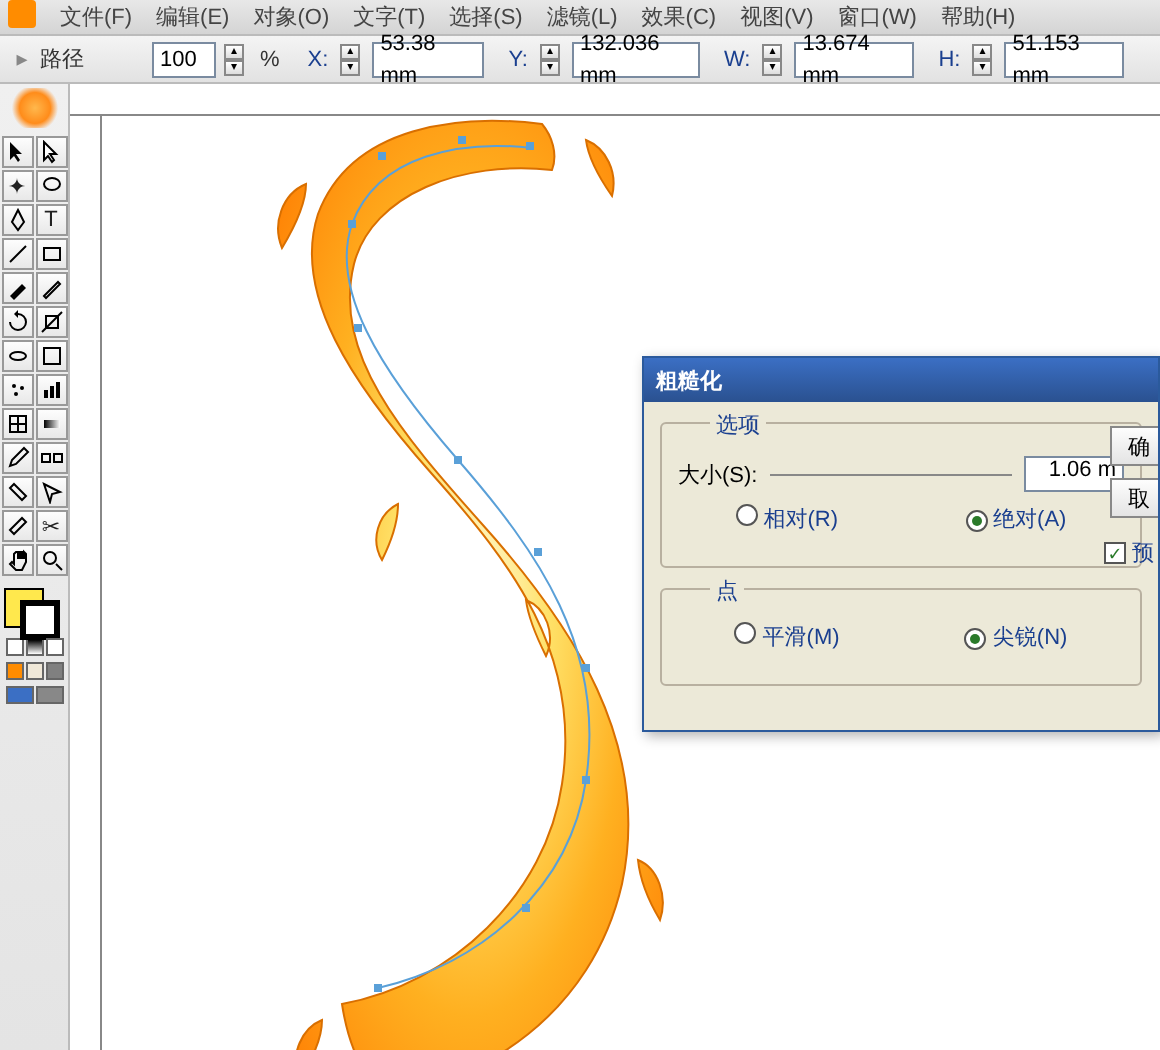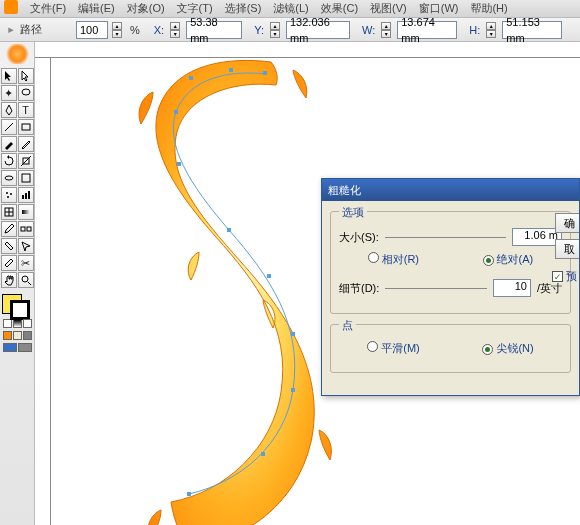--- a/index.html
+++ b/index.html
@@ -22,24 +22,24 @@
 .colorwell{margin-top:6px;width:30px;height:22px;position:relative}
 .cw-fill{position:absolute;width:20px;height:20px;background:#ffe84d;border:1px solid #000;top:0;left:0}
 .cw-stroke{position:absolute;width:20px;height:20px;background:#fff;border:3px solid #000;top:6px;left:8px}
 .sw-row{display:flex;gap:1px;margin-top:3px}
 .sw{width:9px;height:9px;border:1px solid #666}
 .ruler-h{position:absolute;top:0;left:35px;right:0;height:16px;background:#fff;border-bottom:1px solid #888}
 .ruler-v{position:absolute;top:16px;left:35px;width:16px;bottom:0;background:#fff;border-right:1px solid #888}
 .canvas{position:absolute;top:16px;left:51px;right:0;bottom:0;background:#fff;overflow:hidden}
 .artwork{position:absolute;top:-6px;left:30px;width:270px;height:500px}
 .dialog{position:absolute;top:178px;left:321px;width:259px;border:1px solid #2b5a9c;background:#ece9d8;box-shadow:2px 2px 6px rgba(0,0,0,.3)}
-.dlg-title{height:22px;background:linear-gradient(#3b6fc4,#2a5190);color:#fff;font-weight:normal;display:flex;align-items:center;padding:4px 6px}
+.dlg-title{height:22px;background:linear-gradient(#3b6fc4,#2a5190);color:#fff;font-weight:bold;display:flex;align-items:center;padding:4px 6px}
 .dlg-body{padding:10px 8px 12px 8px}
 .fieldset{border:1px solid #b8b0a0;border-radius:3px;padding:10px 8px 10px 8px;margin-bottom:10px;position:relative}
-.fieldset legend{position:absolute;top:-7px;left:8px;background:#ece9d8;padding:0 3px;color:#1a3f8f}
+.fieldset legend{position:absolute;top:-7px;left:24px;background:#ece9d8;padding:0 3px;color:#1a3f8f}
 .row{display:flex;align-items:center;margin:6px 0;gap:6px}
 .txtfield{border:1px solid #7a8ba0;background:#fff;height:18px;padding:0 3px;text-align:right}
 .radio{width:11px;height:11px;border:1px solid #555;border-radius:50%;background:#fff;display:inline-flex;align-items:center;justify-content:center;margin-right:3px}
 .radio.checked::after{content:"";width:5px;height:5px;border-radius:50%;background:#2a7a2a}
 .sidebtn{position:absolute;right:0;width:24px;height:20px;background:linear-gradient(#fdfdfd,#e4e4e4);border:1px solid #888;border-right:none;display:flex;align-items:center;justify-content:center;padding-left:4px;overflow:hidden}
 .cb{width:11px;height:11px;border:1px solid #555;background:#fff;display:inline-flex;align-items:center;justify-content:center;margin-right:3px}
 .cb.checked::after{content:"✓";font-size:9px;color:#2a7a2a}
 .underline-link{color:#1a3f8f}
 </style>
 </head>
@@ -313,26 +313,20 @@
       <legend>选项</legend>
       <div class="row">
         <span>大小(S):</span>
         <div style="flex:1;height:1px;background:#888"></div>
         <span class="txtfield" style="width:50px">1.06 m</span>
       </div>
       <div class="row" style="justify-content:space-around;">
         <label><span class="radio"></span><span class="underline-link">相对(R)</span></label>
         <label><span class="radio checked"></span><span class="underline-link">绝对(A)</span></label>
       </div>
-      <div class="row" style="margin-top:12px">
-        <span>细节(D):</span>
-        <div style="flex:1;height:1px;background:#888"></div>
-        <span class="txtfield" style="width:38px">10</span>
-        <span>/英寸</span>
-      </div>
     </div>
     <div class="fieldset">
       <legend>点</legend>
       <div class="row" style="justify-content:space-around">
         <label><span class="radio"></span><span class="underline-link">平滑(M)</span></label>
         <label><span class="radio checked"></span><span class="underline-link">尖锐(N)</span></label>
       </div>
     </div>
   </div>
   <div class="sidebtn" style="top:34px">确</div>

